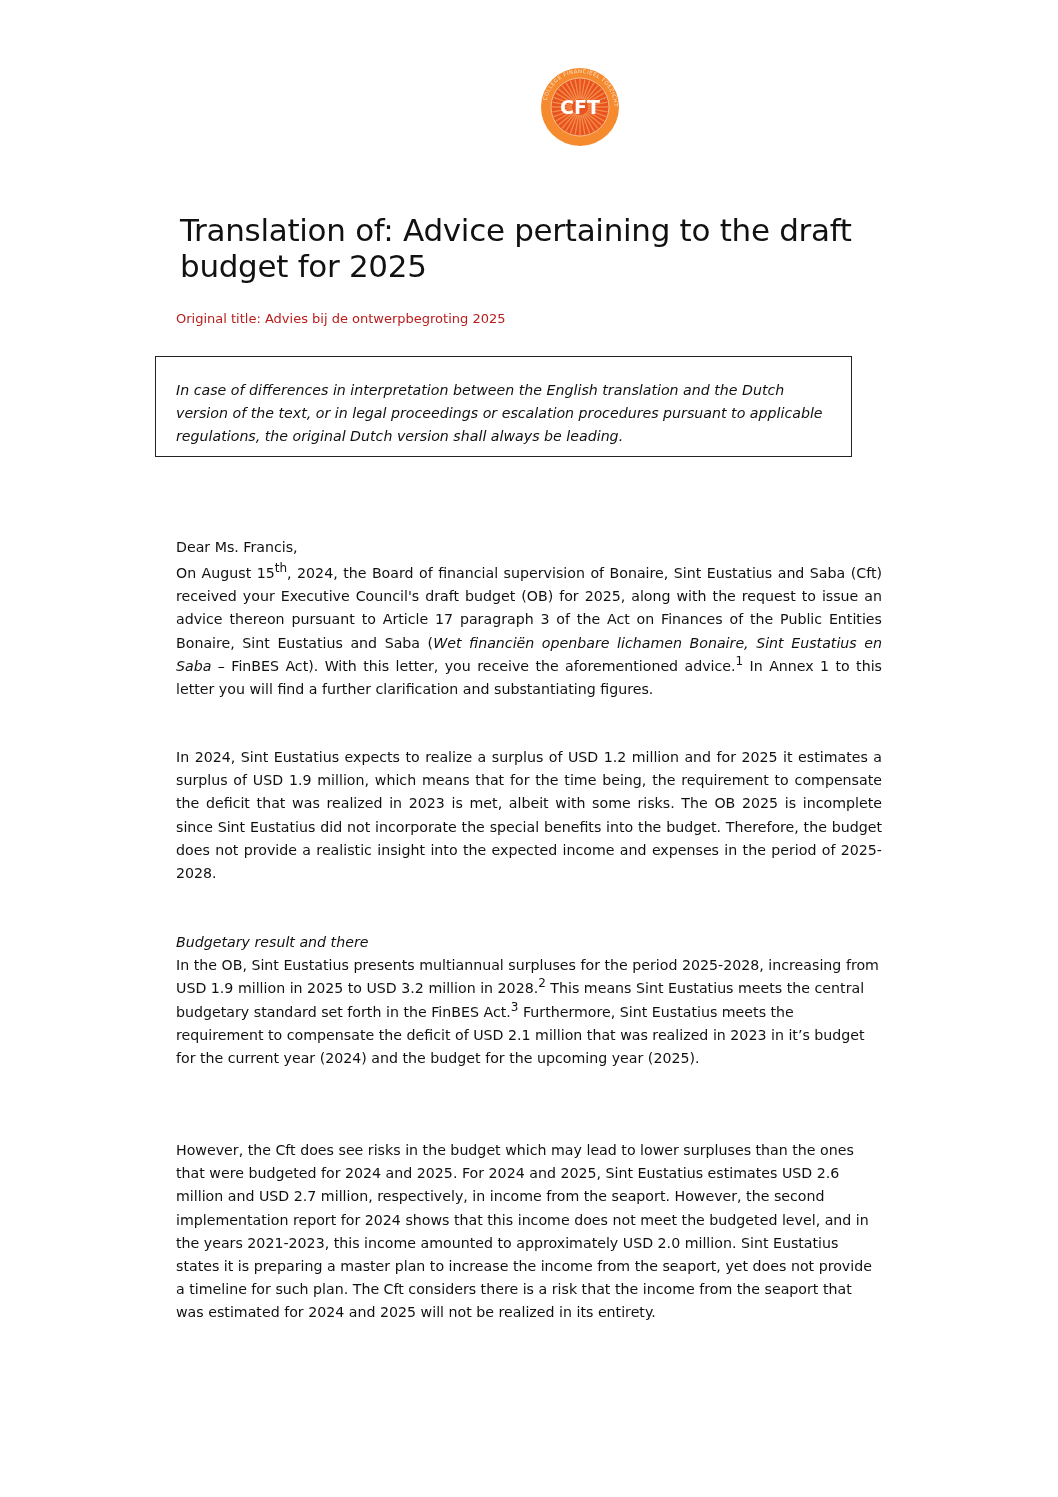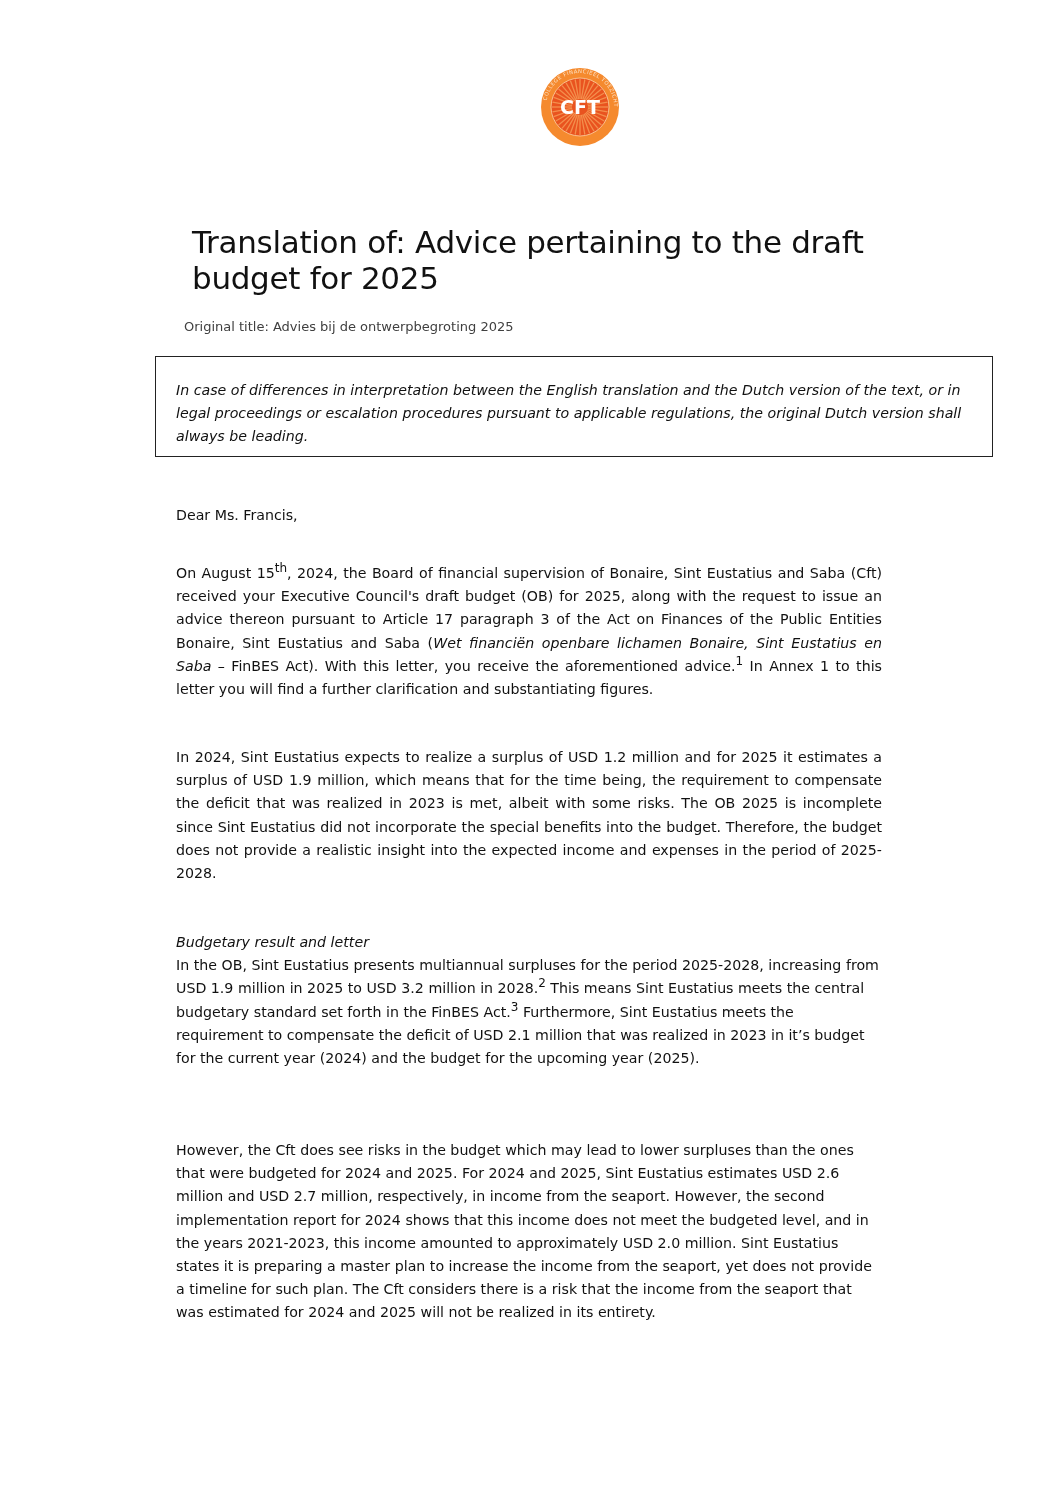--- a/index.html
+++ b/index.html
@@ -1,32 +1,32 @@
 <!DOCTYPE html>
 <html><head>
   <meta charset="utf-8">
   <style>
     html, body { margin: 0; padding: 0; background: #ffffff; }
     body { width: 1058px; height: 1497px; position: relative; overflow: hidden; color: #111; }
     .page { position: absolute; left: 0; top: 0; width: 1058px; height: 1497px; background: #fff; }
     .logo { position: absolute; left: 540px; top: 67px; width: 80px; height: 80px; }
-    .title { position: absolute; left: 176px; top: 208px; width: 780px; margin: 16px;
+    .title { position: absolute; left: 176px; top: 208px; width: 780px; margin: 4px;
       font-family: "DejaVu Sans", sans-serif; font-weight: normal; font-size: 31px; line-height: 36px;
       letter-spacing: -0.3px; color: #111; }
-    .orig { position: absolute; left: 176px; top: 310px; margin: 8px;
-      font-family: "DejaVu Sans", sans-serif; font-size: 13px; line-height: 18px; color: #404040; }
-    .notice { position: absolute; left: 155px; top: 356px; width: 838px; height: 101px;
+    .orig { position: absolute; left: 176px; top: 310px; margin: 0;
+      font-family: "DejaVu Sans", sans-serif; font-size: 13px; line-height: 18px; color: #b91c1c; }
+    .notice { position: absolute; left: 155px; top: 356px; width: 697px; height: 101px;
       border: 1.5px solid #222; box-sizing: border-box; }
     .notice p { margin: 0; position: absolute; left: 20px; top: 22px; right: 14px;
       font-family: "DejaVu Sans", sans-serif; font-style: italic; font-size: 14.2px; line-height: 23px; color: #111; }
     .body { position: absolute; left: 176px; width: 706px;
       font-family: "DejaVu Sans", sans-serif; font-size: 14.2px; line-height: 23.2px; color: #111; }
     .body p { margin: 0; }
     .just { text-align: justify; }
-    .greet { top: 504px; }
+    .greet { top: 536px; }
     .p1 { top: 562px; }
     .concl { top: 746px; }
     .expl { top: 931px; }
     .p4 { top: 1139px; }
     h3 { margin: 0; font-size: 14.2px; line-height: 23.2px; font-weight: bold; }
     .sub { font-style: italic; }
     sup { font-size: 12px; line-height: 0; vertical-align: super; }
     i { font-style: italic; }
   </style>
 </head>
@@ -96,21 +96,21 @@
 
   <div class="body p1">
     <p class="just"><span>On August 15</span><sup>th</sup><span>, 2024, the Board of financial supervision of Bonaire, Sint Eustatius and Saba (Cft) received your Executive Council's draft budget (OB) for 2025, along with the request to issue an advice thereon pursuant to Article 17 paragraph 3 of the Act on Finances of the Public Entities Bonaire, Sint Eustatius and Saba (</span><i>Wet financiën openbare lichamen Bonaire, Sint Eustatius en Saba</i><span> – FinBES Act). With this letter, you receive the aforementioned advice.</span><sup>1</sup><span> In Annex 1 to this letter you will find a further clarification and substantiating figures.</span></p>
   </div>
 
   <div class="body concl">
     <p class="just">In 2024, Sint Eustatius expects to realize a surplus of USD 1.2 million and for 2025 it estimates a surplus of USD 1.9 million, which means that for the time being, the requirement to compensate the deficit that was realized in 2023 is met, albeit with some risks. The OB 2025 is incomplete since Sint Eustatius did not incorporate the special benefits into the budget. Therefore, the budget does not provide a realistic insight into the expected income and expenses in the period of 2025-2028.</p>
   </div>
 
   <div class="body expl">
-    <p class="sub">Budgetary result and letter</p>
+    <p class="sub">Budgetary result and there</p>
     <p><span>In the OB, Sint Eustatius presents multiannual surpluses for the period 2025-2028, increasing from USD 1.9 million in 2025 to USD 3.2 million in 2028.</span><sup>2</sup><span> This means Sint Eustatius meets the central budgetary standard set forth in the FinBES Act.</span><sup>3</sup><span> Furthermore, Sint Eustatius meets the requirement to compensate the deficit of USD 2.1 million that was realized in 2023 in it’s budget for the current year (2024) and the budget for the upcoming year (2025).</span></p>
   </div>
 
   <div class="body p4">
     <p>However, the Cft does see risks in the budget which may lead to lower surpluses than the ones that were budgeted for 2024 and 2025. For 2024 and 2025, Sint Eustatius estimates USD 2.6 million and USD 2.7 million, respectively, in income from the seaport. However, the second implementation report for 2024 shows that this income does not meet the budgeted level, and in the years 2021-2023, this income amounted to approximately USD 2.0 million. Sint Eustatius states it is preparing a master plan to increase the income from the seaport, yet does not provide a timeline for such plan. The Cft considers there is a risk that the income from the seaport that was estimated for 2024 and 2025 will not be realized in its entirety.</p>
   </div>
 
 </div>
 
 </body></html>

